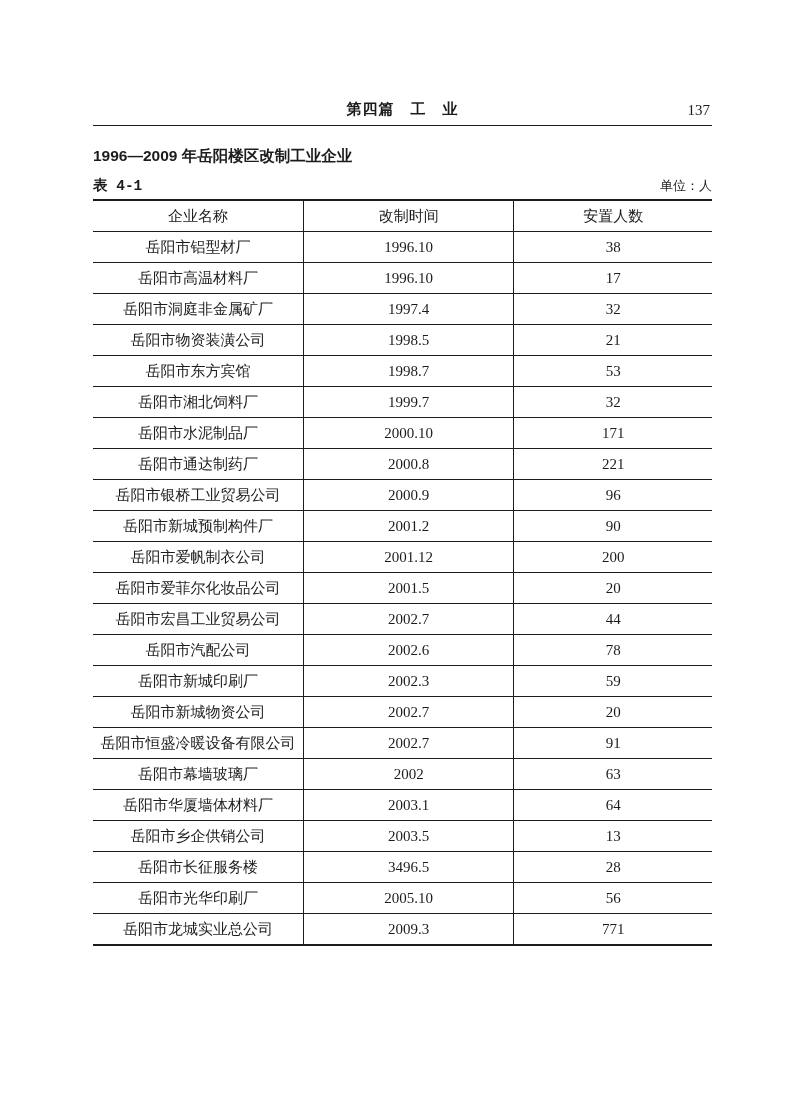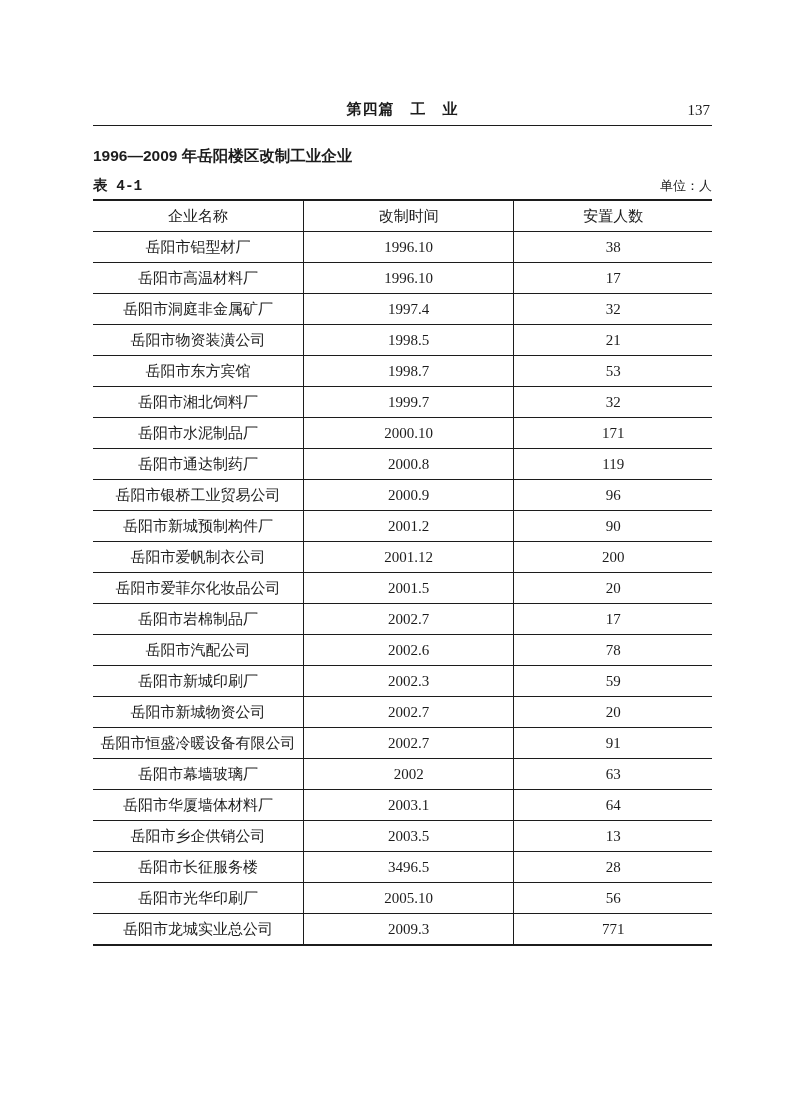--- a/index.html
+++ b/index.html
@@ -159,21 +159,21 @@
           <td>32</td>
         </tr>
         <tr>
           <td>岳阳市水泥制品厂</td>
           <td>2000.10</td>
           <td>171</td>
         </tr>
         <tr>
           <td>岳阳市通达制药厂</td>
           <td>2000.8</td>
-          <td>119</td>
+          <td>221</td>
         </tr>
         <tr>
           <td>岳阳市银桥工业贸易公司</td>
           <td>2000.9</td>
           <td>96</td>
         </tr>
         <tr>
           <td>岳阳市新城预制构件厂</td>
           <td>2001.2</td>
           <td>90</td>
@@ -182,23 +182,23 @@
           <td>岳阳市爱帆制衣公司</td>
           <td>2001.12</td>
           <td>200</td>
         </tr>
         <tr>
           <td>岳阳市爱菲尔化妆品公司</td>
           <td>2001.5</td>
           <td>20</td>
         </tr>
         <tr>
-          <td>岳阳市岩棉制品厂</td>
+          <td>岳阳市宏昌工业贸易公司</td>
           <td>2002.7</td>
-          <td>17</td>
+          <td>44</td>
         </tr>
         <tr>
           <td>岳阳市汽配公司</td>
           <td>2002.6</td>
           <td>78</td>
         </tr>
         <tr>
           <td>岳阳市新城印刷厂</td>
           <td>2002.3</td>
           <td>59</td>

